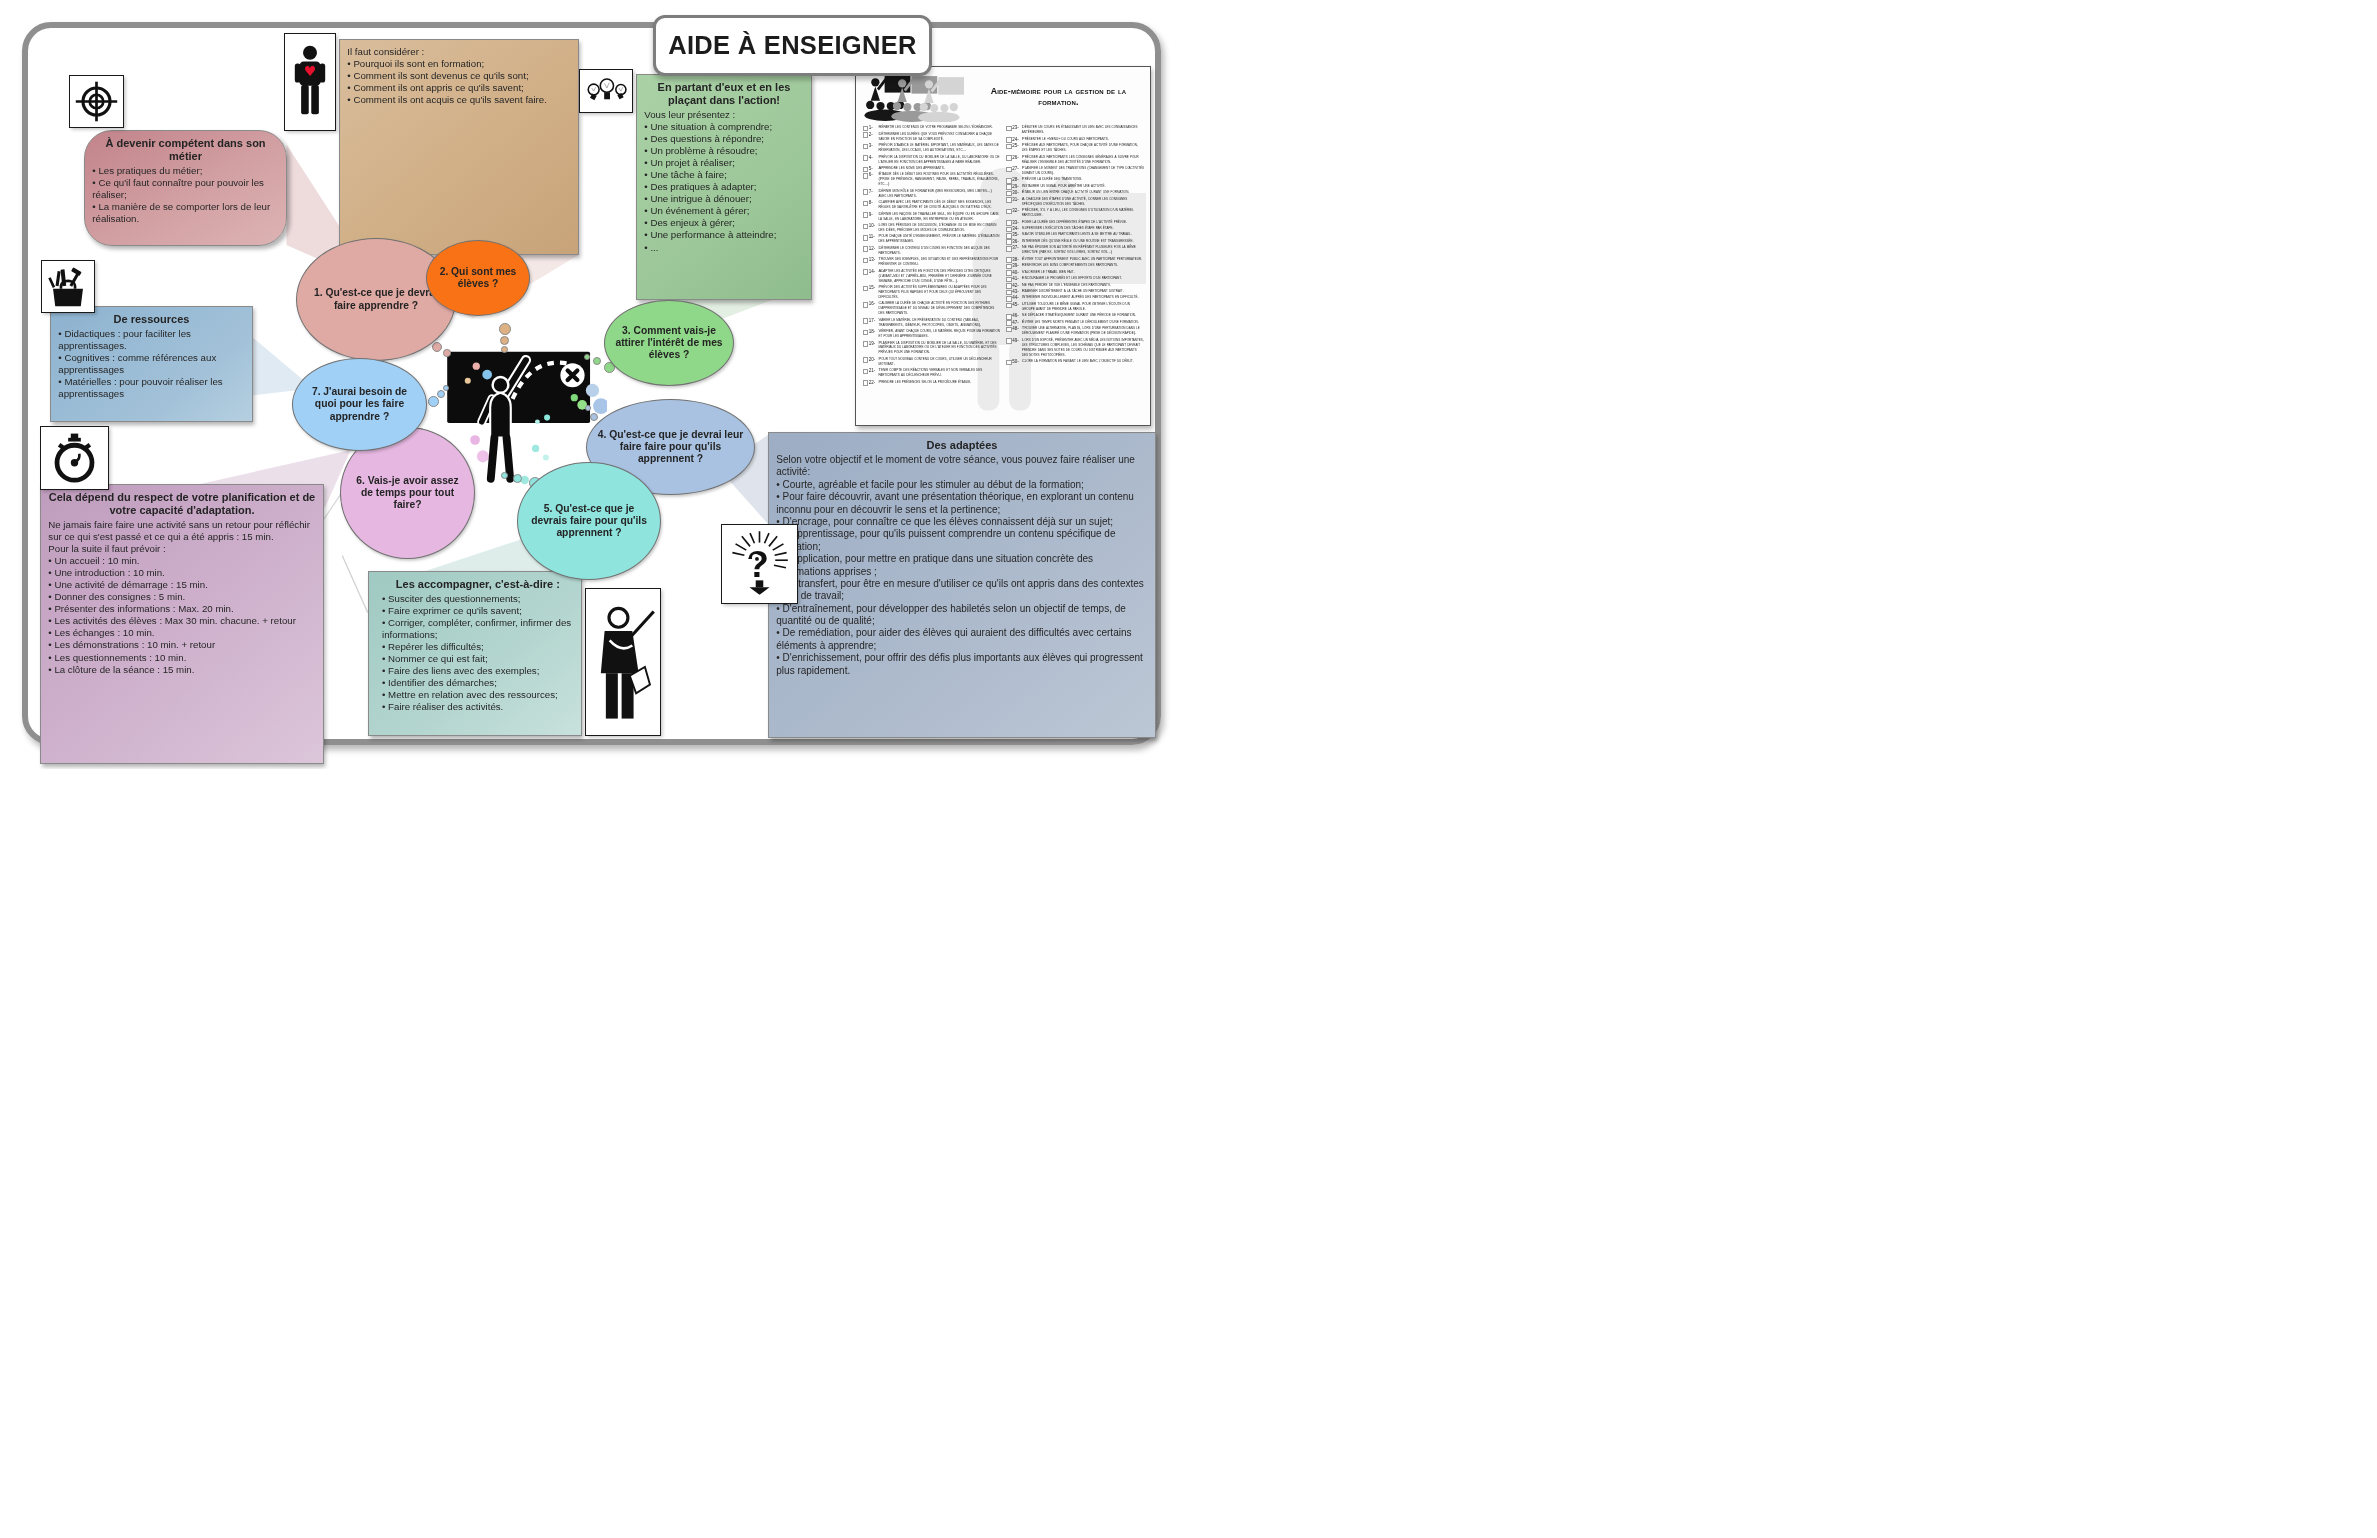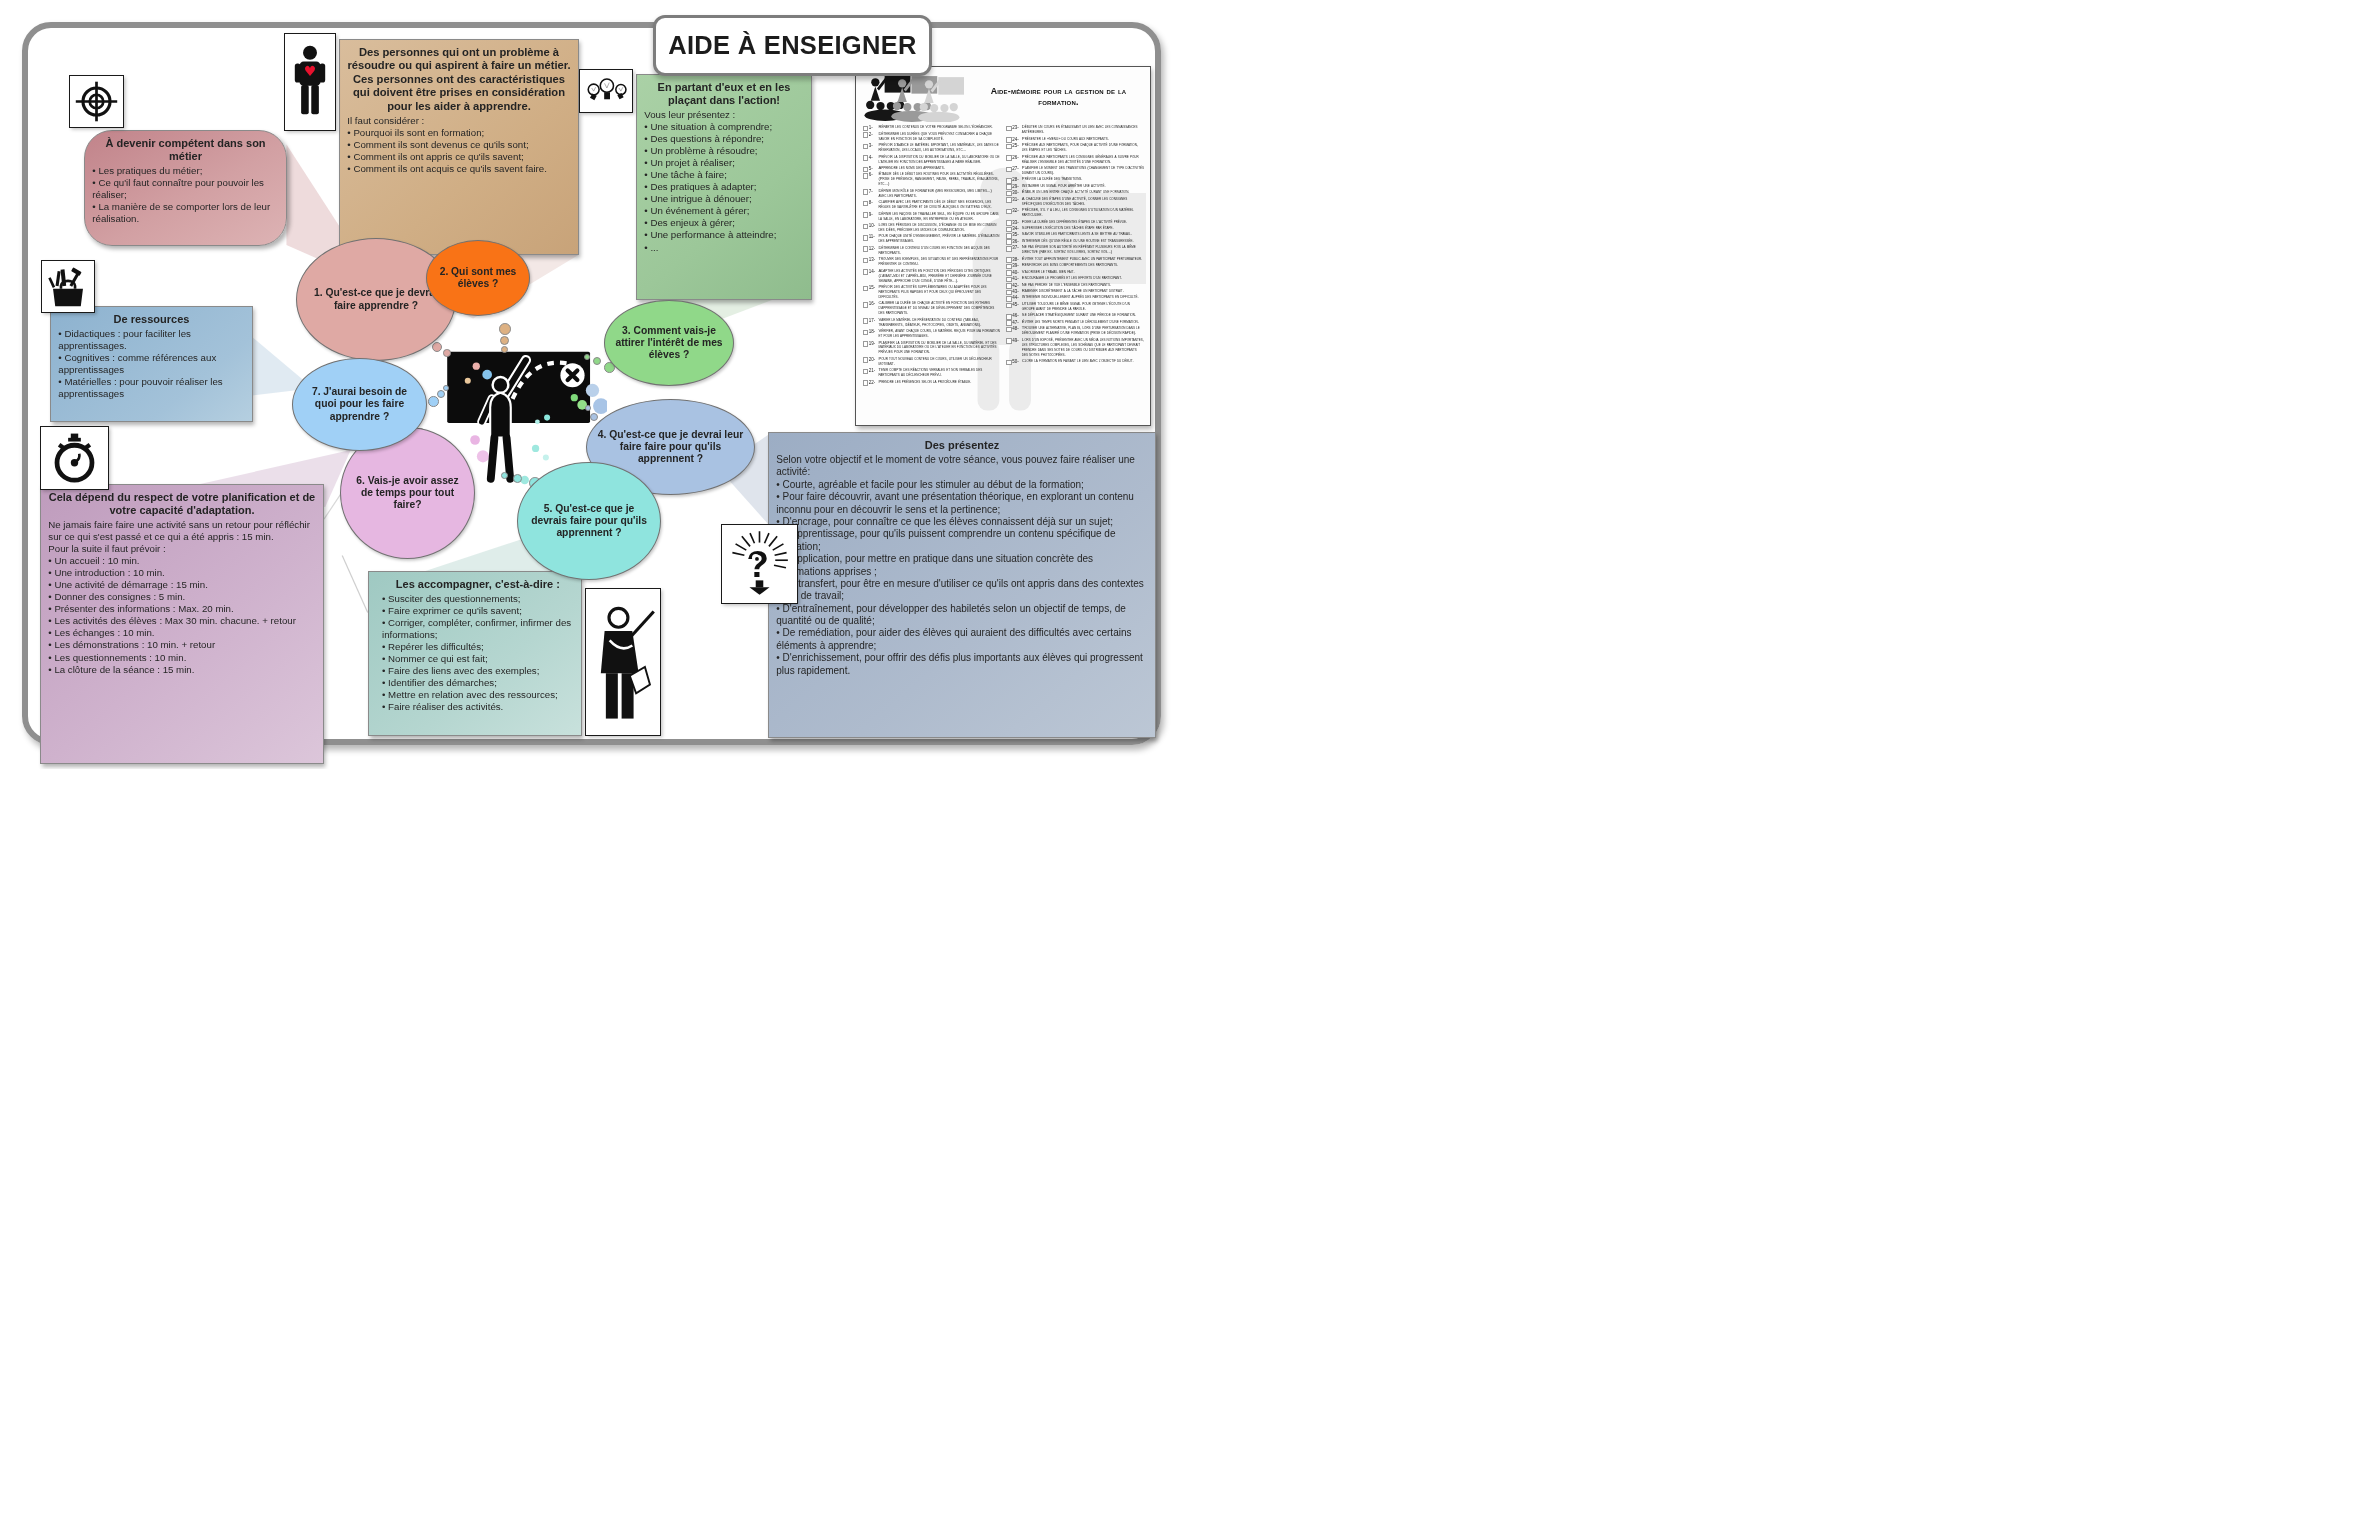--- a/index.html
+++ b/index.html
@@ -225,21 +225,20 @@
     <div class="box-title">À devenir compétent dans son métier</div>
     <ul class="blist">
 
     <li><span>Les pratiques du métier;</span></li>
         <li><span>Ce qu'il faut connaître pour pouvoir les réaliser;</span></li>
         <li><span>La manière de se comporter lors de leur réalisation.</span></li>
       </ul>
   </div>
 
   <div class="box personnes" style="left:339px;top:39px;width:240px;height:216px;">
-    <div class="box-title" style="font-size:11.2px;">Des personnes qui ont un problème à résoudre ou qui aspirent à faire un métier. Ces personnes ont des caractéristiques qui doivent être prises en considération pour les aider à apprendre.</div>
     <div class="box-intro">Il faut considérer :</div>
     <ul class="blist">
 
     <li><span>Pourquoi ils sont en formation;</span></li>
         <li><span>Comment ils sont devenus ce qu'ils sont;</span></li>
         <li><span>Comment ils ont appris ce qu'ils savent;</span></li>
         <li><span>Comment ils ont acquis ce qu'ils savent faire.</span></li>
       </ul>
   </div>
 
@@ -301,21 +300,21 @@
         <li><span>Repérer les difficultés;</span></li>
         <li><span>Nommer ce qui est fait;</span></li>
         <li><span>Faire des liens avec des exemples;</span></li>
         <li><span>Identifier des démarches;</span></li>
         <li><span>Mettre en relation avec des ressources;</span></li>
         <li><span>Faire réaliser des activités.</span></li>
       </ul>
   </div>
 
   <div class="box activites" style="left:768px;top:432px;width:388px;height:306px;">
-    <div class="box-title">Des présentez</div>
+    <div class="box-title">Des adaptées</div>
     <div class="box-intro" style="font-size:10px;">Selon votre objectif et le moment de votre séance, vous pouvez faire réaliser une activité:</div>
     <ul class="blist" style="font-size:10px;">
 
     <li style="font-size:10px;"><span>Courte, agréable et facile pour les stimuler au début de la formation;</span></li>
         <li style="font-size:10px;"><span>Pour faire découvrir, avant une présentation théorique, en explorant un contenu inconnu pour en découvrir le sens et la pertinence;</span></li>
         <li style="font-size:10px;"><span>D'encrage, pour connaître ce que les élèves connaissent déjà sur un sujet;</span></li>
         <li style="font-size:10px;"><span>D'apprentissage, pour qu'ils puissent comprendre un contenu spécifique de formation;</span></li>
         <li style="font-size:10px;"><span>D'application, pour mettre en pratique dans une situation concrète des informations apprises ;</span></li>
         <li style="font-size:10px;"><span>De transfert, pour être en mesure d'utiliser ce qu'ils ont appris dans des contextes réels de travail;</span></li>
         <li style="font-size:10px;"><span>D'entraînement, pour développer des habiletés selon un objectif de temps, de quantité ou de qualité;</span></li>

